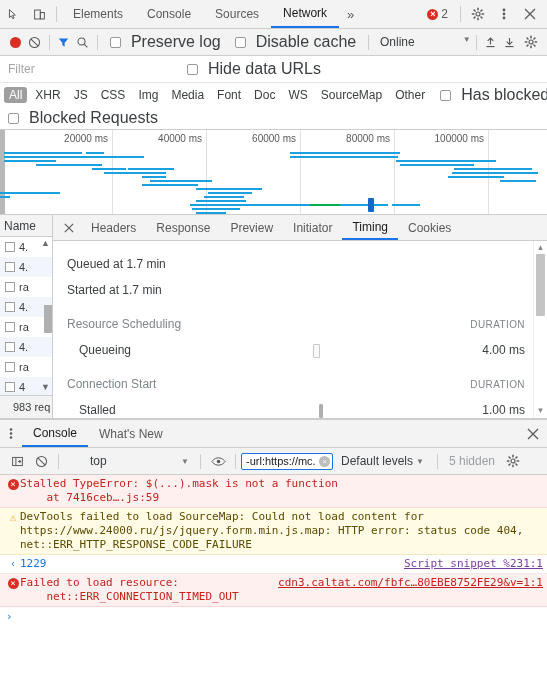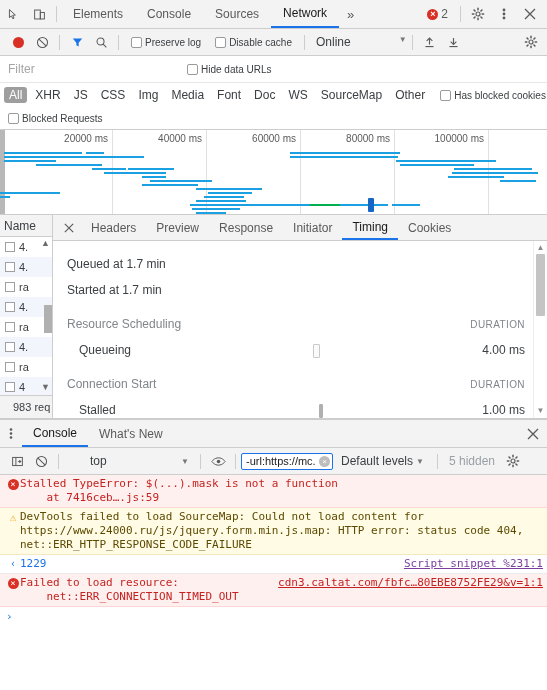--- a/index.html
+++ b/index.html
@@ -40,21 +40,21 @@
   }
 
   
   .nettoolbar {
     height: 26px; min-height:26px; display:flex; align-items:center;
     background:#f3f3f3; border-bottom:1px solid #cdcdcd; padding-left:6px;
   }
   .tool { width:24px; height:24px; display:flex;align-items:center;justify-content:center; color:#5a5a5a;}
   .rec-dot { width:11px;height:11px;border-radius:50%;background:#d93025; }
   .vsep { width:1px;height:15px;background:#cdcdcd;margin:0 5px; }
-  .cbwrap { display:flex; align-items:center; gap:3px; padding:0 7px; font-size:10px; color:#3c4043; white-space:nowrap;}
+  .cbwrap { display:flex; align-items:center; gap:10px; padding:0 7px; font-size:16px; color:#3c4043; white-space:nowrap;}
   .cbox { width:11px;height:11px;border:1px solid #9a9a9a;background:#fff;border-radius:2px; box-sizing:border-box;}
   .selwrap { display:flex; align-items:flex-start; gap:11px; padding-left:6px; color:#3c4043; font-size:12px;}
   .caret { font-size:8px; color:#777; }
   .tool-right { margin-left:auto; display:flex; align-items:center; padding-right:4px;}
 
   
   .filterrow {
     height:26px; min-height:26px; display:flex; align-items:center;
     background:#fff; padding-left:6px; border-bottom:1px solid #e7e7e7;
   }
@@ -422,24 +422,24 @@
       <div class="dtabs">
         <div class="dclose">
           <svg width="10" height="10" viewBox="0 0 12 12">
               <path d="M1 1L11 11M11 1L1 11" stroke="#5a5a5a" stroke-width="1.4"></path>
             </svg>
         </div>
         <div class="dtab">
             <span>Headers</span>
           </div>
         <div class="dtab">
+            <span>Response</span>
+          </div>
+        <div class="dtab">
             <span>Preview</span>
-          </div>
-        <div class="dtab">
-            <span>Response</span>
           </div>
         <div class="dtab">
             <span>Initiator</span>
           </div>
         <div class="dtab active">
             <span>Timing</span>
           </div>
         <div class="dtab">
             <span>Cookies</span>
           </div>

